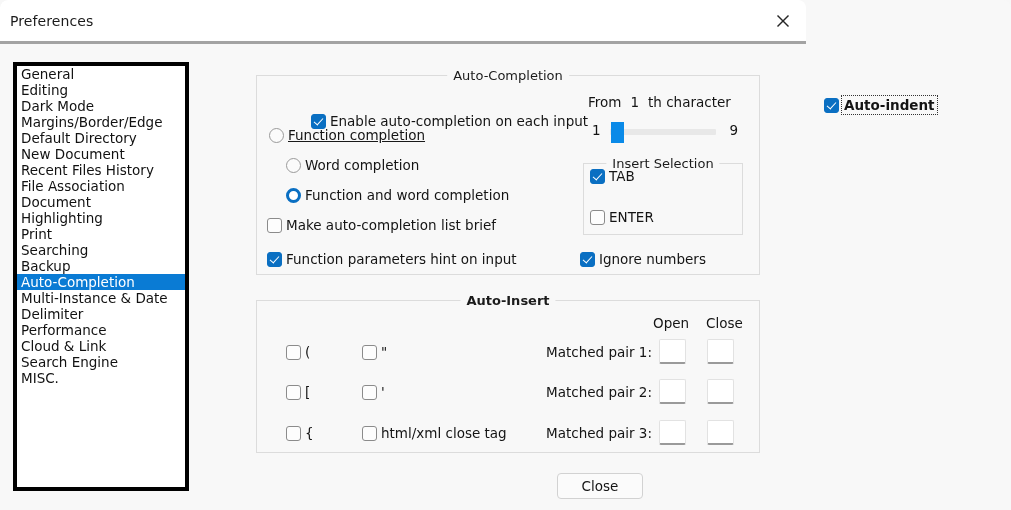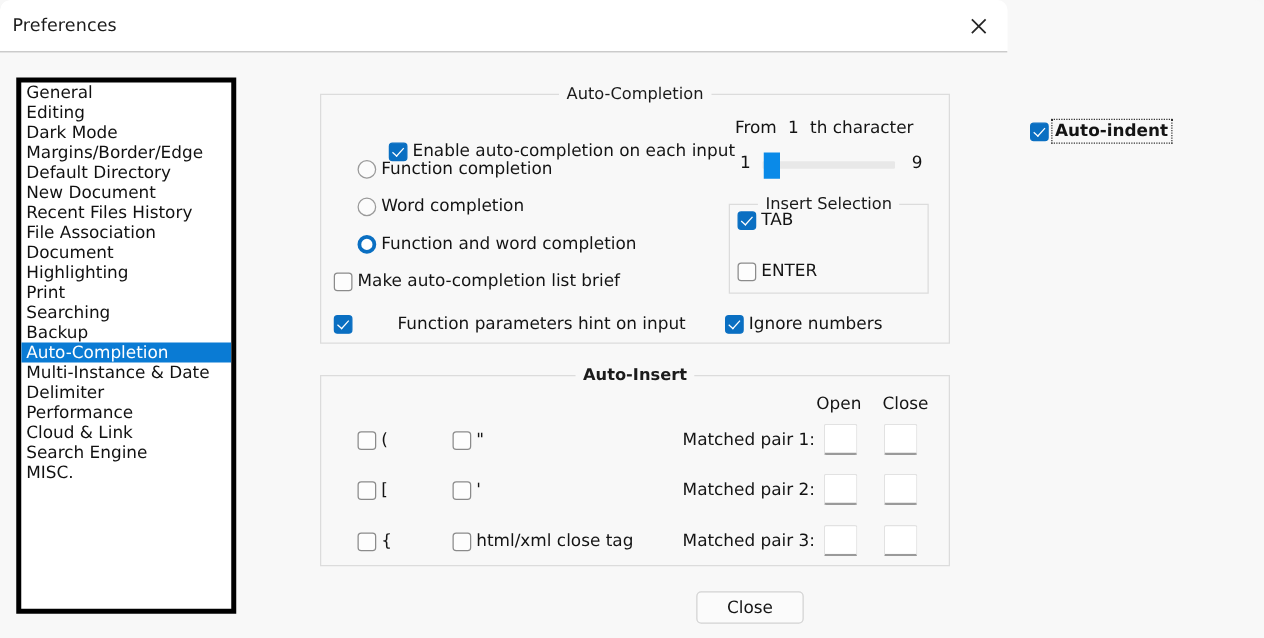--- a/index.html
+++ b/index.html
@@ -27,21 +27,21 @@
   }
 
   
   #titlebar {
     position: absolute;
     left: 0; top: 0;
     width: 806px;
     height: 41px;
     background: #ffffff;
     border-radius: 8px 8px 0 0;
-    border-bottom: 1px solid #a3a3a3;
+    border-bottom: 3px solid #a3a3a3;
   }
   #title-text {
     position: absolute;
     left: 10px;
     top: 13px;
     font-size: 14px;
     color: #1b1b1b;
     letter-spacing: 0.1px;
   }
   #close-x {
@@ -312,41 +312,41 @@
 
   <div class="groupbox" id="gb-autocompletion">
     <div class="group-title" style="left:50%;">Auto-Completion</div>
   </div>
 
   <div class="ctl" style="left:267px; top:113px;margin-left:44px;">
     <span class="cb checked"></span>
     <span class="lbl">Enable auto-completion on each input</span>
   </div>
 
-  <div class="ctl" style="left:286px; top:127px;">
+  <div class="ctl" style="left:269px; top:127px;text-decoration:underline;">
     <span class="rb"></span>
     <span class="lbl">Function completion</span>
   </div>
 
   <div class="ctl" style="left:286px; top:157px;">
     <span class="rb"></span>
     <span class="lbl">Word completion</span>
   </div>
 
   <div class="ctl" style="left:286px; top:187px;">
     <span class="rb selected"></span>
     <span class="lbl">Function and word completion</span>
   </div>
 
   <div class="ctl" style="left:267px; top:217px;">
     <span class="cb"></span>
     <span class="lbl">Make auto-completion list brief</span>
   </div>
 
-  <div class="ctl" style="left:267px; top:251px;gap:32px;">
+  <div class="ctl" style="left:267px; top:251px;">
     <span class="cb checked"></span>
     <span class="lbl">Function parameters hint on input</span>
   </div>
 
   <div id="from-row">
     <span>From</span>
     <span class="num">1</span>
     <span>th character</span>
   </div>
 

